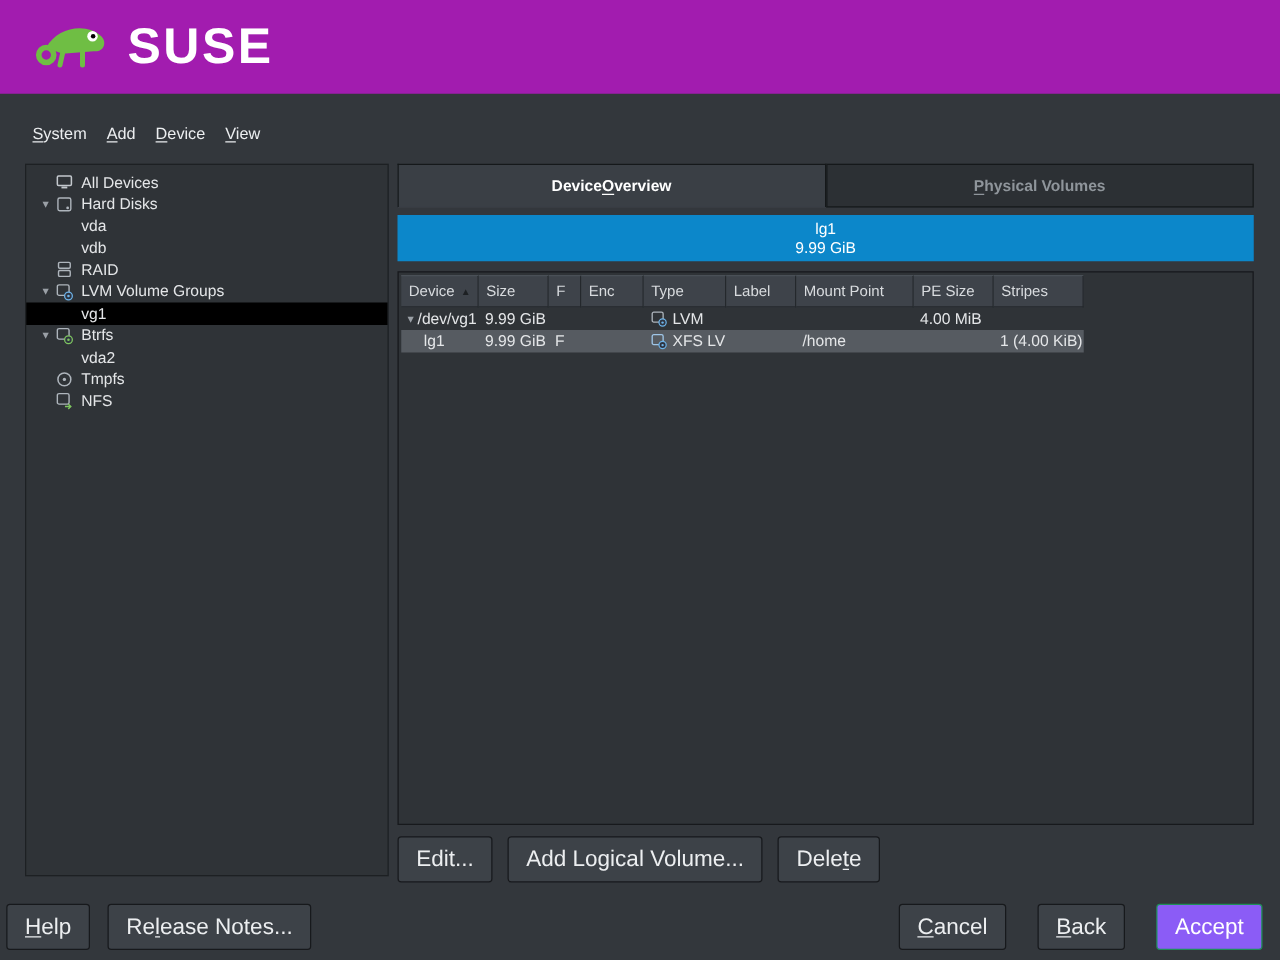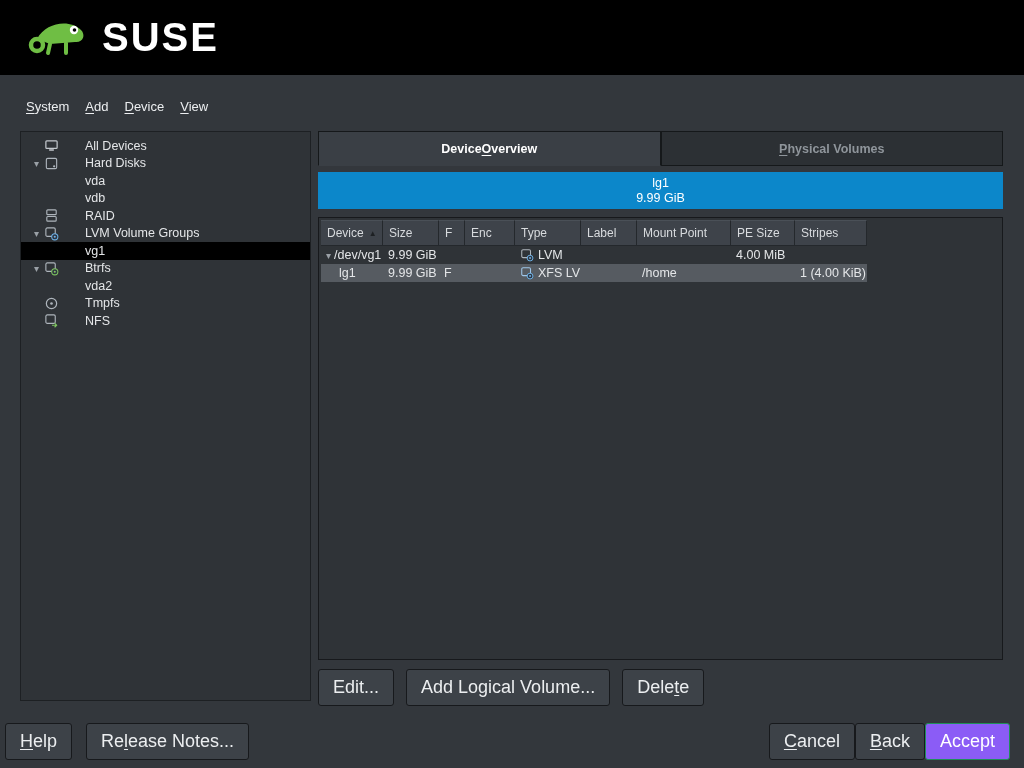--- a/index.html
+++ b/index.html
@@ -1,36 +1,36 @@
 <!DOCTYPE html>
 <html><head>
 <meta charset="utf-8">
 <style>
   html,body{margin:0;padding:0;width:1024px;height:768px;background:#33373c;
     font-family:"Liberation Sans",sans-serif;color:#e4e6e8;overflow:hidden;}
   u{text-decoration:underline;text-underline-offset:2px;}
 
   
-  #header{position:absolute;left:0;top:0;width:1024px;height:75px;background:#000000;
+  #header{position:absolute;left:0;top:0;width:1024px;height:75px;background:#a21caf;
     display:flex;align-items:center;padding-left:26px;box-sizing:border-box;}
   #brandword{font-size:40px;font-weight:bold;color:#fff;letter-spacing:2px;margin-left:10px;}
 
   
   #menubar{position:absolute;left:24px;top:98px;display:flex;gap:12px;font-size:13px;}
   .menu-item{cursor:default;padding:1px 2px;color:#eceef0;}
 
   
   #sidebar{position:absolute;left:20px;top:131px;width:291px;height:570px;
     background:#2f3337;border:1px solid #1d2023;box-sizing:border-box;padding-top:5px;}
   .trow{display:flex;align-items:center;height:17.5px;padding-left:8px;font-size:12.5px;}
   .trow.selected{background:#000000;align-items:center;}
   .exp{width:15px;color:#9aa0a6;font-size:10px;flex:0 0 15px;text-align:center;}
   .islot{width:21px;flex:0 0 21px;display:flex;align-items:center;}
   .islot svg{width:15px;height:15px;}
-  .tlabel{white-space:nowrap;margin-left:20px;}
+  .tlabel{white-space:nowrap;}
 
   
   #tabs{position:absolute;left:318px;top:131px;width:685px;height:35px;display:flex;text-align:center;}
   .tab{flex:1;display:flex;align-items:center;justify-content:center;font-size:12.5px;
     font-weight:bold;box-sizing:border-box;border:1px solid #15181a;}
   .tab.active{background:#3a3f45;color:#ffffff;border-bottom-color:#3a3f45;}
   .tab.inactive{background:#2c3034;color:#8f959b;}
 
   
   #banner{position:absolute;left:318px;top:172px;width:685px;height:37px;background:#0c87ca;
@@ -53,21 +53,21 @@
   .rexp{color:#9aa0a6;font-size:10px;margin-right:3px;}
   .rindent{display:inline-block;width:13px;}
   .typeicon{margin-right:4px;display:flex;}
   .typeicon svg{width:14px;height:14px;}
 
   
   .btn{background:#3d4248;border:1px solid #17191c;border-radius:3px;color:#eceef0;
     font-size:18px;font-family:"Liberation Sans",sans-serif;padding:7px 14px;cursor:default;}
   #actionbar{position:absolute;left:318px;top:669px;display:flex;gap:12px;}
   #footer-left{position:absolute;left:5px;top:723px;display:flex;gap:14px;}
-  #footer-right{position:absolute;right:14px;top:723px;display:flex;}
+  #footer-right{position:absolute;right:14px;top:723px;display:flex;gap:25px;}
   .btn.accent{background:#8b5cf6;border-color:#1f8f5a;color:#ffffff;}
 </style>
 </head>
 <body>
 
 <div id="header">
   <span>
     <svg width="66" height="46" viewBox="0 0 66 46">
       <circle cx="11" cy="32" r="6" fill="none" stroke="#6fbe44" stroke-width="4.5"></circle>
       <path d="M11 26 C 20 9, 44 6, 55 17 C 60 22, 57 30, 49 29 L 24 31 Z" fill="#6fbe44"></path>

